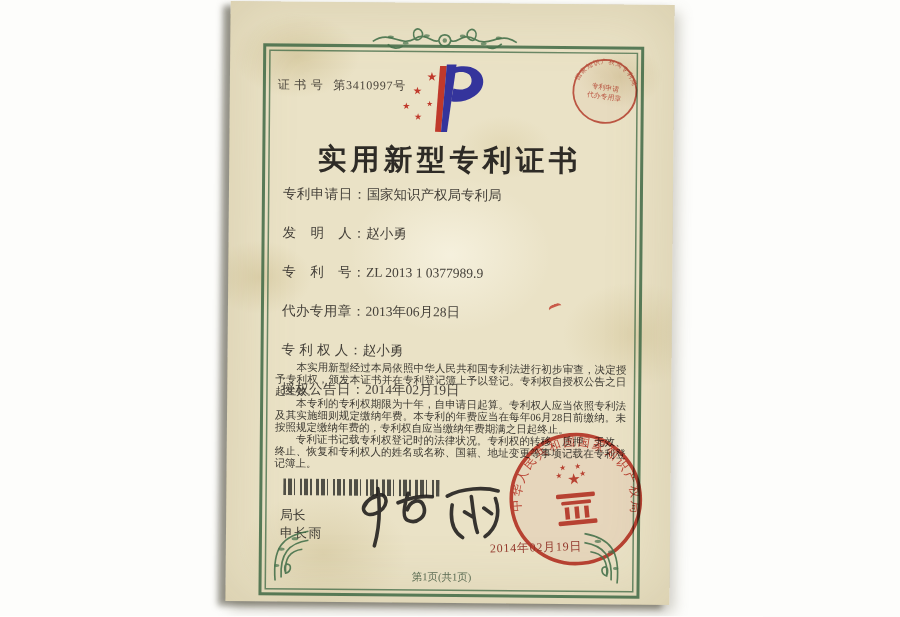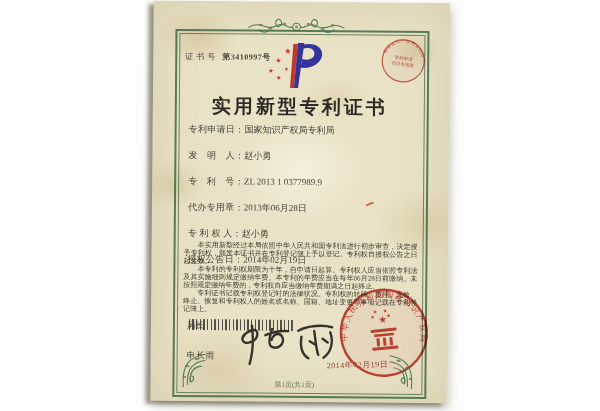--- a/index.html
+++ b/index.html
@@ -16,35 +16,35 @@
            radial-gradient(ellipse 80px 60px at 22% 92%, rgba(180,160,100,.25), transparent 70%),
            radial-gradient(ellipse 45px 30px at 62% 24%, rgba(200,180,120,.22), transparent 70%);
          box-shadow:-5px 3px 4px rgba(70,65,50,.55), 3px 5px 9px rgba(120,115,95,.35),
                     inset 0 0 45px rgba(150,130,80,.22);
          transform:rotate(.5deg);}
   .frame{position:absolute;left:22px;top:28px;width:250px;height:364px;
          border:2px solid rgba(62,104,68,.85);}
   .frame::before{content:'';position:absolute;inset:2px;border:1px solid rgba(62,104,68,.75);}
   .abs{position:absolute;}
   .certno{left:32px;top:50px;font-size:8px;color:#4a453c;letter-spacing:.5px;}
-  .certno .num{margin-left:4px;font-weight:bold;}
+  .certno .num{margin-left:4px;}
   .title{left:22px;top:92px;width:250px;text-align:center;font-size:19px;font-weight:bold;
          color:#2e2b26;letter-spacing:3px;}
   .fields{left:36px;top:122px;width:224px;display:flex;flex-direction:column;gap:13px;
           font-size:9px;color:#45413a;}
   .fields .row{white-space:nowrap;}
   .fields .lab{letter-spacing:.3px;}
   .paras{left:32px;top:240px;width:234px;font-size:7px;line-height:8px;color:#3d3a33;
          text-align:justify;}
   .paras p{margin:0;text-indent:2em;}
   .barcode{left:38px;top:318px;width:104px;height:11px;opacity:.85;
     background-image:
       repeating-linear-gradient(90deg,#35352f 0 1.5px,transparent 1.5px 3px,
         #35352f 3px 5.5px,transparent 5.5px 7px,#35352f 7px 8px,transparent 8px 11px);}
-  .director-label{left:36px;top:319px;font-size:8.5px;color:#3d3a33;}
+  .director-label{left:36px;top:337px;font-size:8.5px;color:#3d3a33;}
   .director-name{left:36px;top:349px;font-size:8.5px;color:#3d3a33;letter-spacing:1px;}
   .signature{left:78px;top:316px;width:130px;height:52px;transform:rotate(-3deg);}
   .seal{left:187px;top:284px;width:92px;height:92px;mix-blend-mode:multiply;opacity:.92;
         transform:rotate(-6deg);}
   .agency-stamp{left:227px;top:35px;width:46px;height:46px;opacity:.8;transform:rotate(8deg);
         mix-blend-mode:multiply;}
   .issue-date{left:176px;top:357px;font-size:8px;color:#93382c;letter-spacing:.5px;
         transform:rotate(-2deg);}
   .footer{left:22px;top:378px;width:244px;text-align:center;font-size:7px;color:#5a6b52;}
   .garland{left:93px;top:14px;width:100px;height:22px;}

